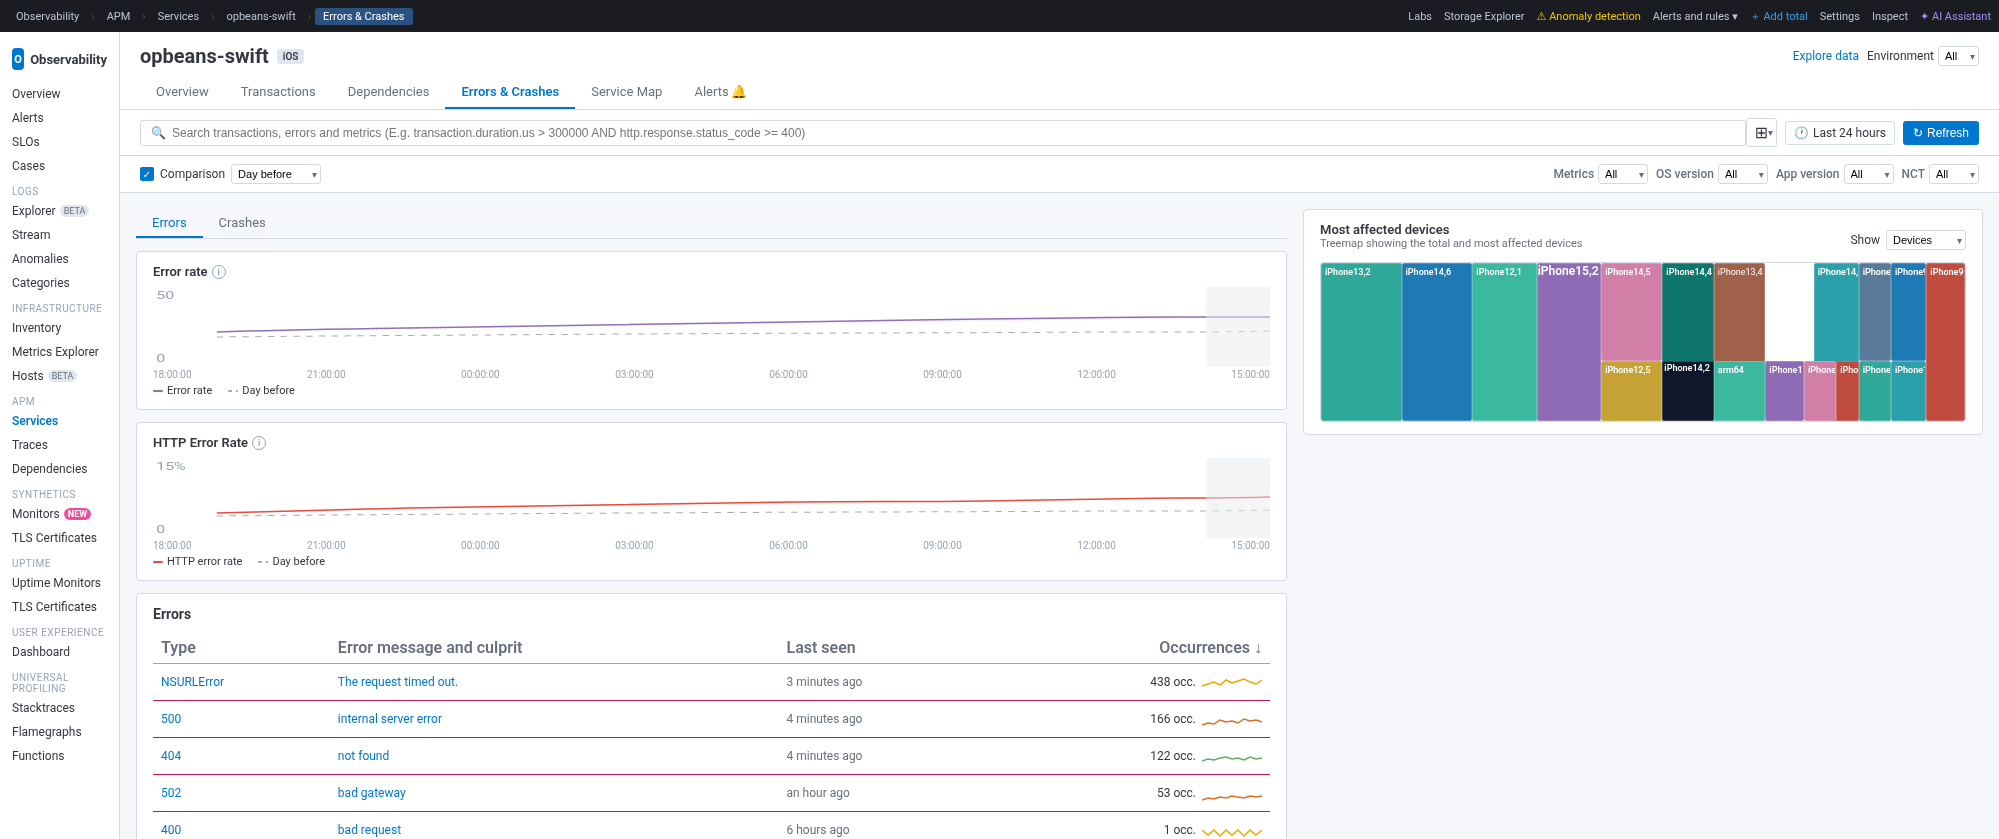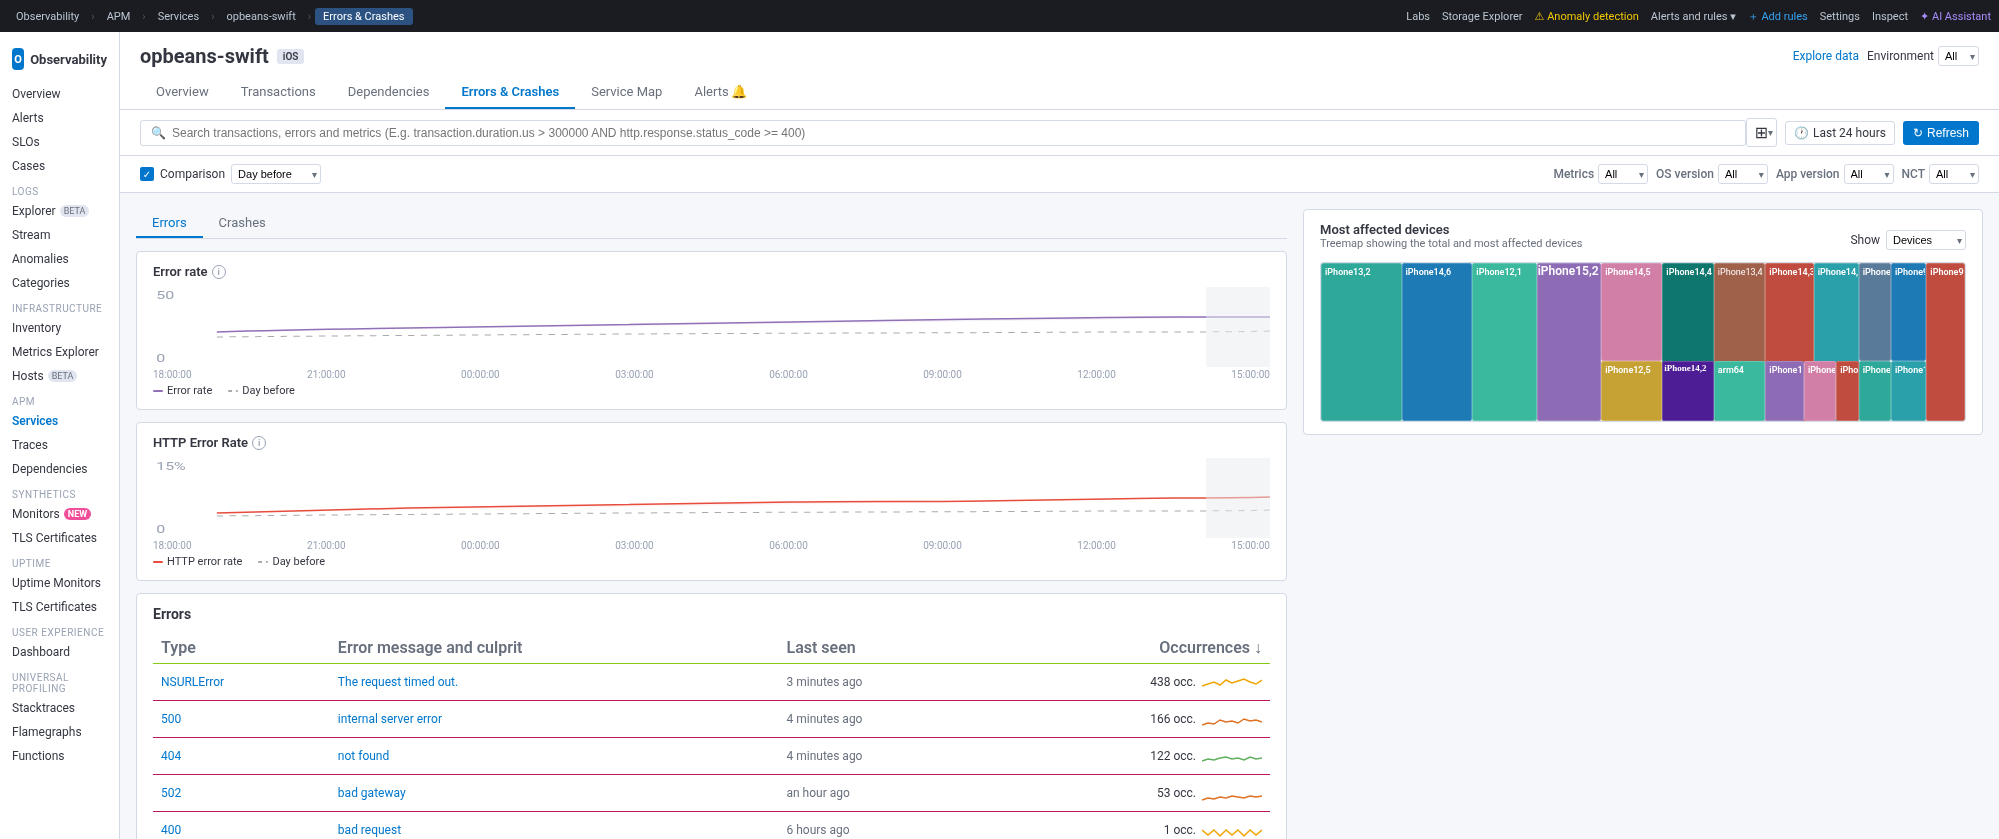--- a/index.html
+++ b/index.html
@@ -214,21 +214,21 @@
     <span class="breadcrumb-sep">›</span>
     <div class="breadcrumb-item">opbeans-swift</div>
     <span class="breadcrumb-sep">›</span>
     <div class="breadcrumb-item active">Errors &amp; Crashes</div>
   </div>
   <div class="top-nav-right">
     <span>Labs</span>
     <span>Storage Explorer</span>
     <span class="anomaly-detection">⚠ Anomaly detection</span>
     <span>Alerts and rules ▾</span>
-    <span class="add-data">＋ Add rules</span>
+    <span class="add-data">＋ Add total</span>
     <span>Settings</span>
     <span>Inspect</span>
     <span class="ai-assistant">✦ AI Assistant</span>
   </div>
 </div>
 
 <div class="layout">
 
   <div class="sidebar">
     <div class="sidebar-logo">
@@ -587,24 +587,23 @@
           </div>
 
           <div id="treemap-container" style="position:relative;height:160px;overflow:hidden;border:1px solid #d3dae6;border-radius:3px;">
           <div style="position: absolute; left: 0%; top: 0%; width: 12.5%; height: 100%; background: rgb(45, 168, 153); border: 1px solid rgba(255, 255, 255, 0.2); border-radius: 2px; overflow: hidden; display: flex; align-items: flex-start; padding: 3px; font-size: 9px; color: rgb(255, 255, 255); font-weight: 600; cursor: pointer; box-sizing: border-box;">iPhone13,2</div>
               <div style="position: absolute; left: 12.5%; top: 0%; width: 11%; height: 100%; background: rgb(29, 122, 181); border: 1px solid rgba(255, 255, 255, 0.2); border-radius: 2px; overflow: hidden; display: flex; align-items: flex-start; padding: 3px; font-size: 9px; color: rgb(255, 255, 255); font-weight: 600; cursor: pointer; box-sizing: border-box;">iPhone14,6</div>
               <div style="position: absolute; left: 23.5%; top: 0%; width: 10%; height: 100%; background: rgb(58, 185, 159); border: 1px solid rgba(255, 255, 255, 0.2); border-radius: 2px; overflow: hidden; display: flex; align-items: flex-start; padding: 3px; font-size: 9px; color: rgb(255, 255, 255); font-weight: 600; cursor: pointer; box-sizing: border-box;">iPhone12,1</div>
               <div style="position: absolute; left: 33.5%; top: 0%; width: 10%; height: 100%; background: rgb(142, 107, 181); border: 1px solid rgba(255, 255, 255, 0.2); border-radius: 2px; overflow: hidden; display: flex; align-items: flex-start; padding: 0; font-size: 12px; color: rgb(255, 255, 255); font-weight: 600; cursor: pointer; box-sizing: border-box;">iPhone15,2</div>
               <div style="position: absolute; left: 43.5%; top: 0%; width: 9.5%; height: 62%; background: rgb(209, 127, 166); border: 1px solid rgba(255, 255, 255, 0.2); border-radius: 2px; overflow: hidden; display: flex; align-items: flex-start; padding: 3px; font-size: 9px; color: rgb(255, 255, 255); font-weight: 600; cursor: pointer; box-sizing: border-box; text-align: center;">iPhone14,5</div>
               <div style="position: absolute; left: 53%; top: 0%; width: 8%; height: 100%; background: #0f766e; border: 1px solid rgba(255, 255, 255, 0.2); border-radius: 2px; overflow: hidden; display: flex; align-items: flex-start; padding: 3px; font-size: 9px; color: rgb(255, 255, 255); font-weight: 600; cursor: pointer; box-sizing: border-box;">iPhone14,4</div>
               <div style="position: absolute; left: 61%; top: 0%; width: 8%; height: 100%; background: rgb(160, 97, 75); border: 1px solid rgba(255, 255, 255, 0.2); border-radius: 2px; overflow: hidden; display: flex; align-items: flex-start; padding: 3px; font-size: 9px; color: rgb(255, 255, 255); font-weight: 400; cursor: pointer; box-sizing: border-box;">iPhone13,4</div>
-              <div style="position: absolute; left: 69%; top: 0%; width: 7.5%; height: 100%; background: rgb(192, 75, 63); border: 1px solid rgba(255, 255, 255, 0.2); border-radius: 2px; overflow: hidden; display: flex; align-items: flex-start; padding: 3px; font-size: 9px; color: rgb(255, 255, 255); font-weight: 600; cursor: pointer; box-sizing: border-box;">iPhone14,3</div>
               <div style="position: absolute; left: 76.5%; top: 0%; width: 7%; height: 100%; background: rgb(42, 160, 170); border: 1px solid rgba(255, 255, 255, 0.2); border-radius: 2px; overflow: hidden; display: flex; align-items: flex-start; padding: 3px; font-size: 9px; color: rgb(255, 255, 255); font-weight: 600; cursor: pointer; box-sizing: border-box;">iPhone14,8</div>
               <div style="position: absolute; left: 43.5%; top: 62%; width: 9.5%; height: 38%; background: rgb(198, 162, 52); border: 1px solid rgba(255, 255, 255, 0.2); border-radius: 2px; overflow: hidden; display: flex; align-items: flex-start; padding: 3px; font-size: 9px; color: rgb(255, 255, 255); font-weight: 600; cursor: pointer; box-sizing: border-box;">iPhone12,5</div>
-              <div style="position: absolute; left: 53%; top: 62%; width: 8%; height: 38%; background: #4c1d95; border: 1px solid rgba(255, 255, 255, 0.2); border-radius: 2px; overflow: hidden; display: flex; align-items: flex-start; padding: 1px; font-size: 9px; color: rgb(255, 255, 255); font-weight: 600; cursor: pointer; box-sizing: border-box; font-family: Liberation Serif, serif;">iPhone14,2</div>
+              <div style="position: absolute; left: 53%; top: 62%; width: 8%; height: 38%; background: #0f172a; border: 1px solid rgba(255, 255, 255, 0.2); border-radius: 2px; overflow: hidden; display: flex; align-items: flex-start; padding: 1px; font-size: 9px; color: rgb(255, 255, 255); font-weight: 600; cursor: pointer; box-sizing: border-box;">iPhone14,2</div>
               <div style="position: absolute; left: 83.5%; top: 0%; width: 5%; height: 62%; background: rgb(90, 122, 154); border: 1px solid rgba(255, 255, 255, 0.2); border-radius: 2px; overflow: hidden; display: flex; align-items: flex-start; padding: 3px; font-size: 9px; color: rgb(255, 255, 255); font-weight: 600; cursor: pointer; box-sizing: border-box;">iPhone14,7</div>
               <div style="position: absolute; left: 83.5%; top: 62%; width: 5%; height: 38%; background: rgb(45, 168, 153); border: 1px solid rgba(255, 255, 255, 0.2); border-radius: 2px; overflow: hidden; display: flex; align-items: flex-start; padding: 3px; font-size: 9px; color: rgb(255, 255, 255); font-weight: 600; cursor: pointer; box-sizing: border-box;">iPhone10,6</div>
               <div style="position: absolute; left: 88.5%; top: 0%; width: 5.5%; height: 62%; background: rgb(29, 122, 181); border: 1px solid rgba(255, 255, 255, 0.2); border-radius: 2px; overflow: hidden; display: flex; align-items: flex-start; padding: 3px; font-size: 9px; color: rgb(255, 255, 255); font-weight: 600; cursor: pointer; box-sizing: border-box;">iPhone9,1</div>
               <div style="position: absolute; left: 61%; top: 62%; width: 8%; height: 38%; background: rgb(58, 185, 159); border: 1px solid rgba(255, 255, 255, 0.2); border-radius: 2px; overflow: hidden; display: flex; align-items: flex-start; padding: 3px; font-size: 9px; color: rgb(255, 255, 255); font-weight: 600; cursor: pointer; box-sizing: border-box;">arm64</div>
               <div style="position: absolute; left: 69%; top: 62%; width: 6%; height: 38%; background: rgb(142, 107, 181); border: 1px solid rgba(255, 255, 255, 0.2); border-radius: 2px; overflow: hidden; display: flex; align-items: flex-start; padding: 3px; font-size: 9px; color: rgb(255, 255, 255); font-weight: 600; cursor: pointer; box-sizing: border-box;">iPhone11,2</div>
               <div style="position: absolute; left: 75%; top: 62%; width: 5%; height: 38%; background: rgb(209, 127, 166); border: 1px solid rgba(255, 255, 255, 0.2); border-radius: 2px; overflow: hidden; display: flex; align-items: flex-start; padding: 3px; font-size: 9px; color: rgb(255, 255, 255); font-weight: 600; cursor: pointer; box-sizing: border-box;">iPhone13,1</div>
               <div style="position: absolute; left: 80%; top: 62%; width: 3.5%; height: 38%; background: rgb(192, 75, 63); border: 1px solid rgba(255, 255, 255, 0.2); border-radius: 2px; overflow: hidden; display: flex; align-items: flex-start; padding: 3px; font-size: 9px; color: rgb(255, 255, 255); font-weight: 600; cursor: pointer; box-sizing: border-box;">iPhone9,3</div>
               <div style="position: absolute; left: 88.5%; top: 62%; width: 5.5%; height: 38%; background: rgb(42, 160, 170); border: 1px solid rgba(255, 255, 255, 0.2); border-radius: 2px; overflow: hidden; display: flex; align-items: flex-start; padding: 3px; font-size: 9px; color: rgb(255, 255, 255); font-weight: 600; cursor: pointer; box-sizing: border-box;">iPhone14,8</div>
               <div style="position: absolute; left: 94%; top: 0%; width: 6%; height: 100%; background: rgb(192, 75, 63); border: 1px solid rgba(255, 255, 255, 0.2); border-radius: 2px; overflow: hidden; display: flex; align-items: flex-start; padding: 3px; font-size: 9px; color: rgb(255, 255, 255); font-weight: 600; cursor: pointer; box-sizing: border-box;">iPhone9,3</div>
             </div>

